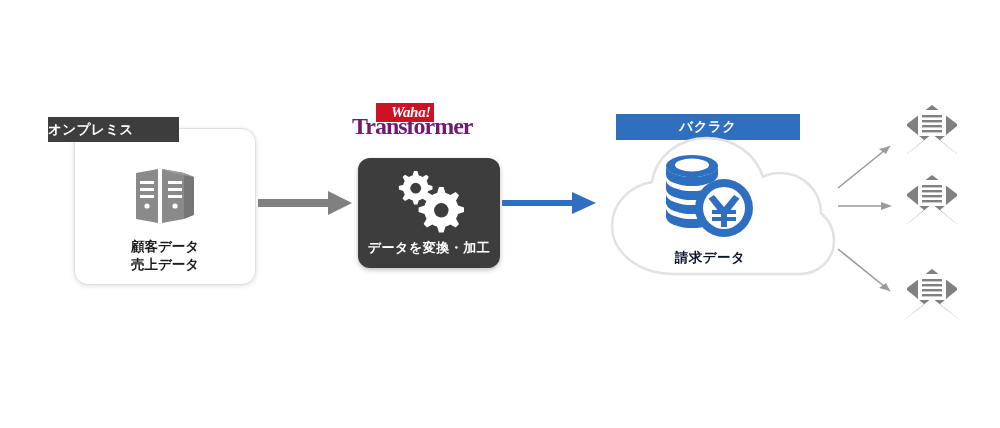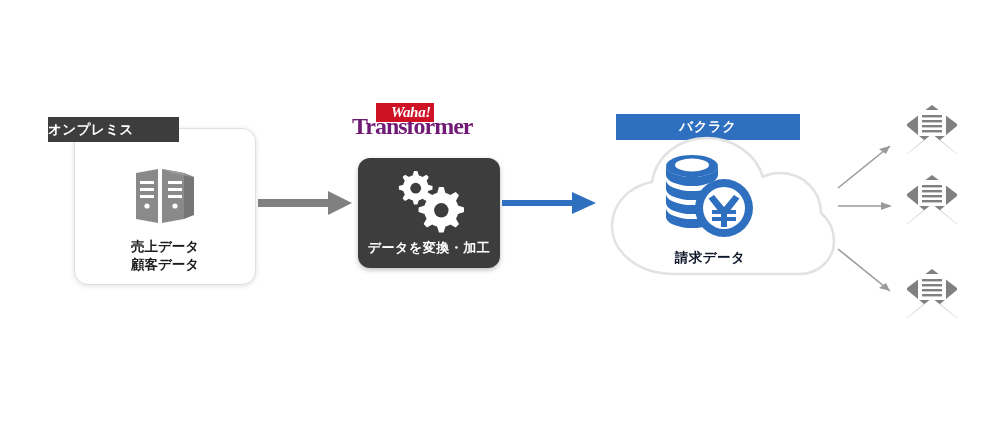--- a/index.html
+++ b/index.html
@@ -228,22 +228,22 @@
       <rect x="40" y="29" width="14" height="3" fill="#ffffff"></rect>
       <rect x="40" y="36" width="14" height="3" fill="#ffffff"></rect>
       <circle cx="47" cy="47" r="2.6" fill="#ffffff"></circle>
 
       <path d="M56 14 L66 18 L66 56 L56 60 Z" fill="#767676"></path>
       <path d="M34 10 L56 14 L66 18 L44 14 Z" fill="#9a9a9a"></path>
     </svg>
   </div>
 
   <div class="card-caption">
+    <div>顧客データ</div>
     <div>売上データ</div>
-    <div>顧客データ</div>
   </div>
 
   <div id="arrow-gray-1">
     <svg width="96" height="30" viewBox="0 0 96 30" aria-hidden="true">
       <rect x="0" y="11" width="74" height="8" fill="#808080"></rect>
       <path d="M70 3 L94 15 L70 27 Z" fill="#808080"></path>
     </svg>
   </div>
 
   <div id="waha-logo">

